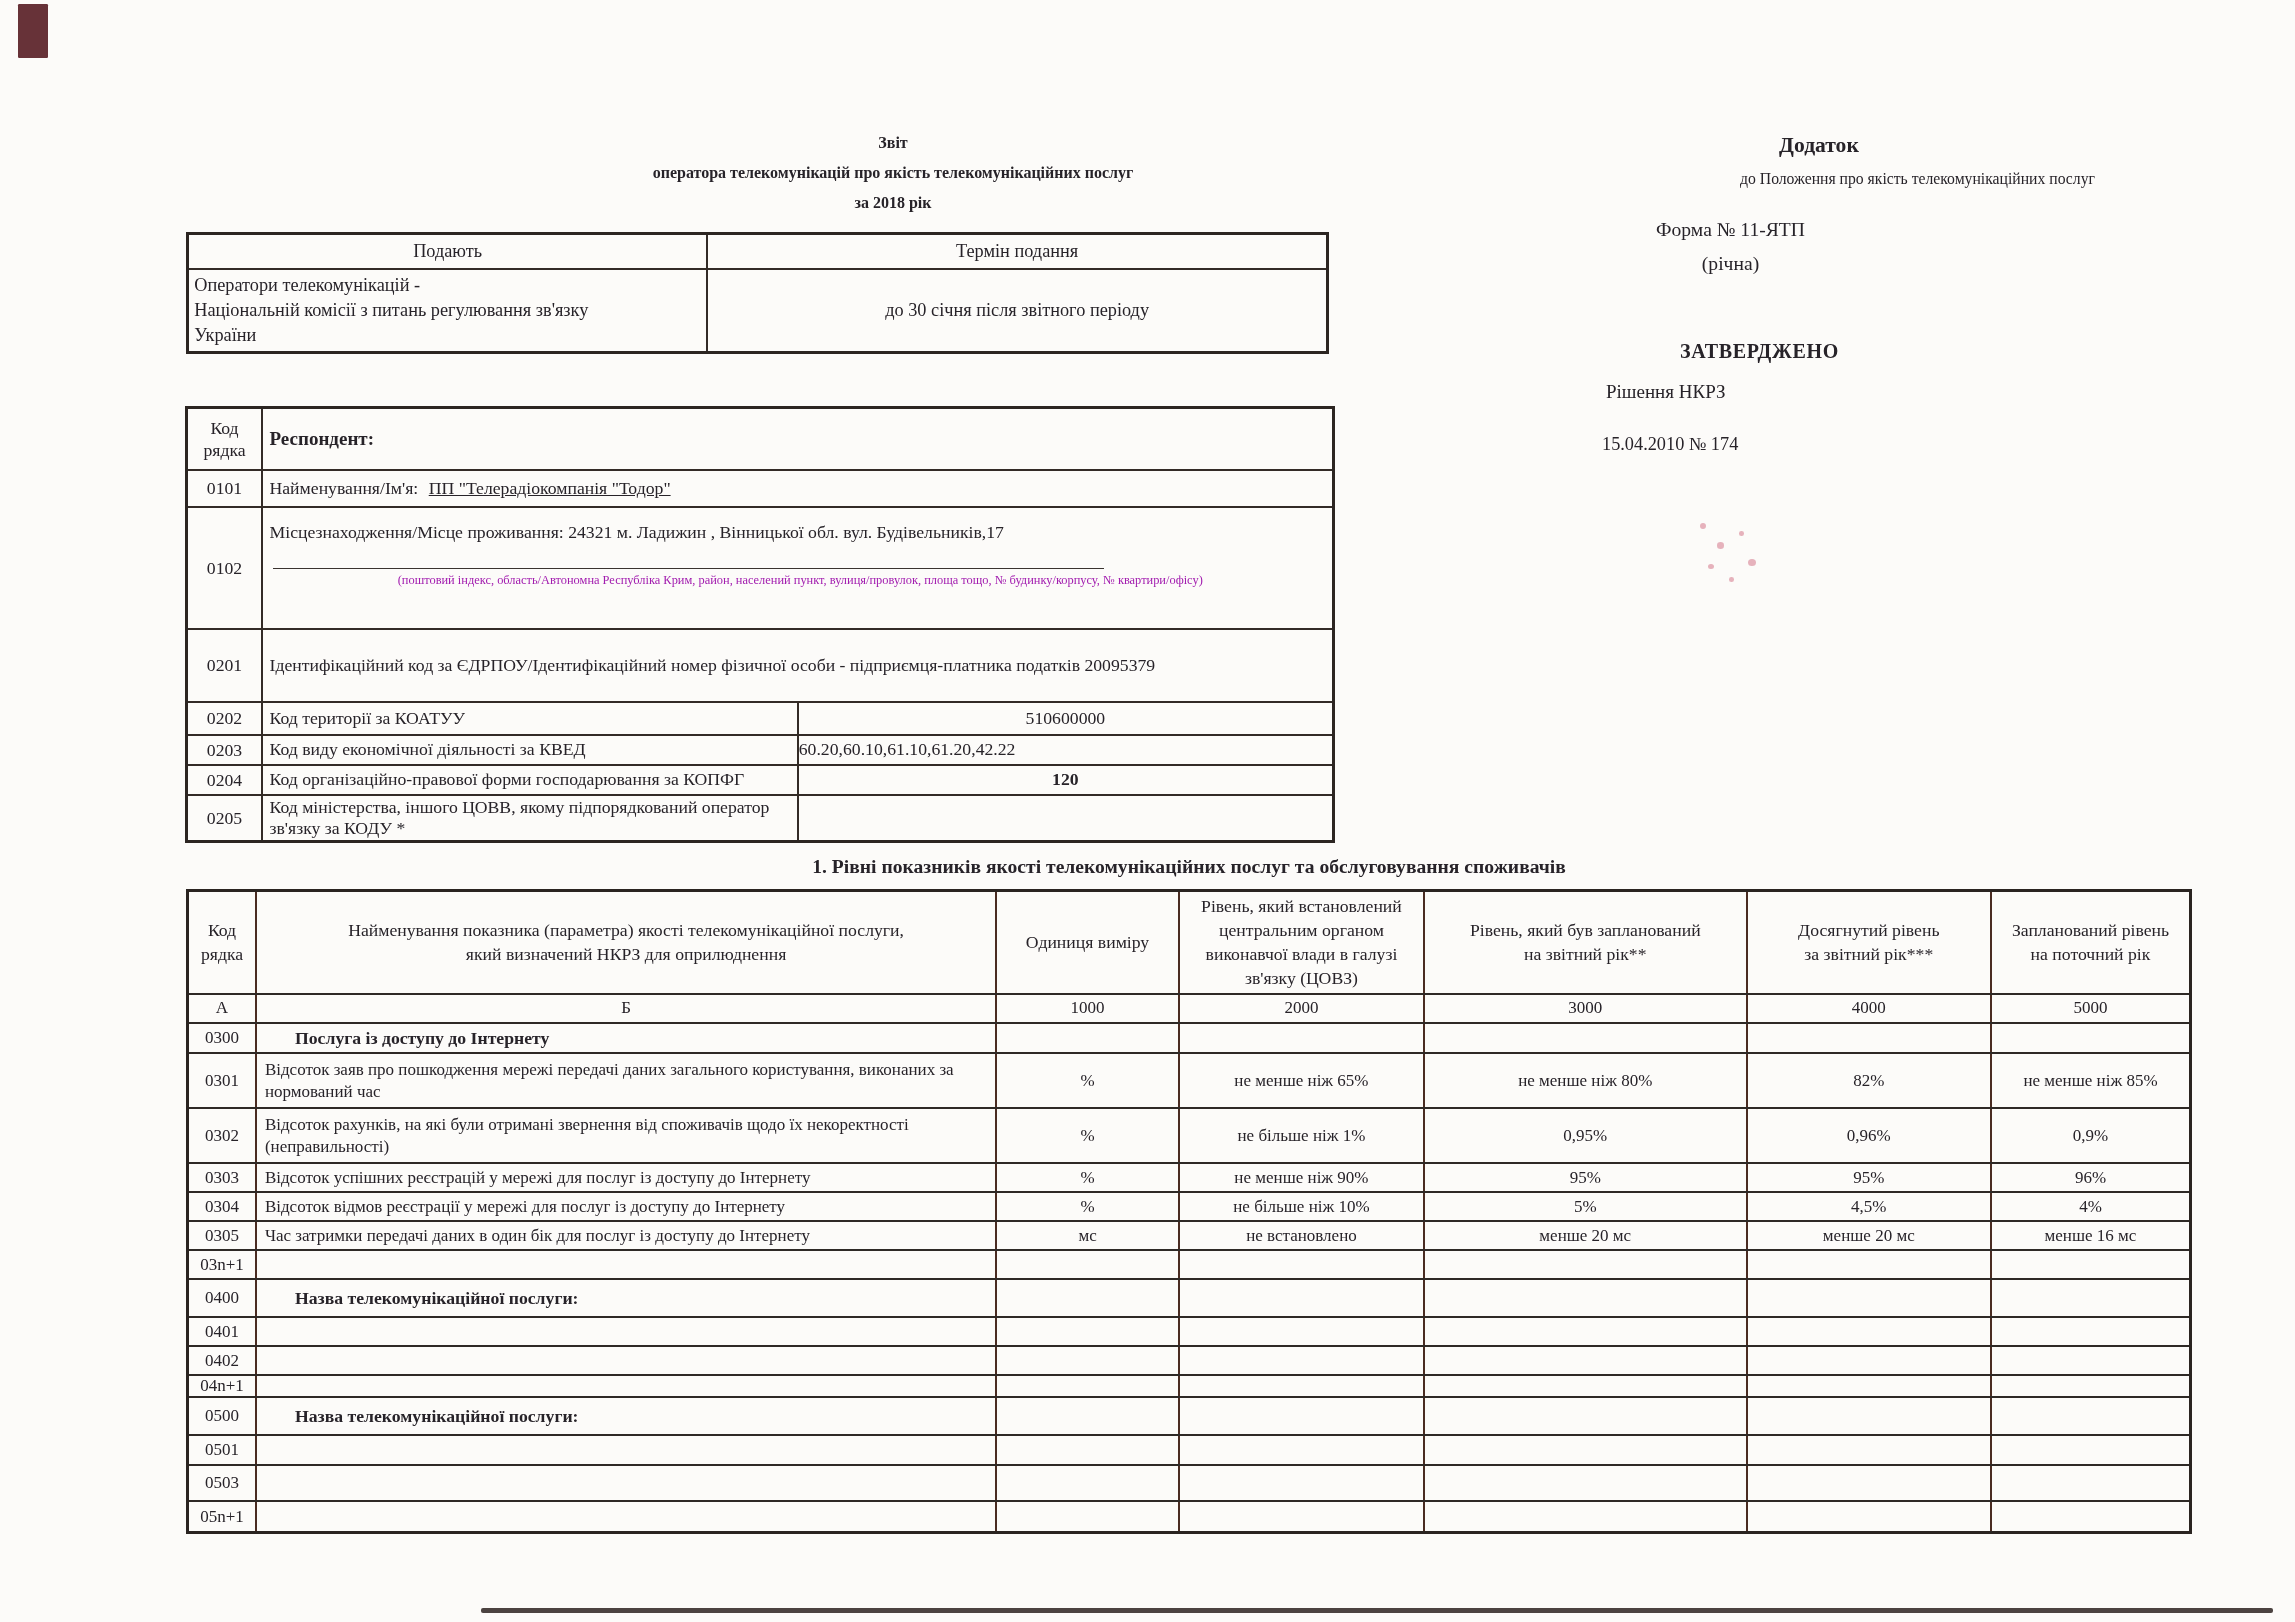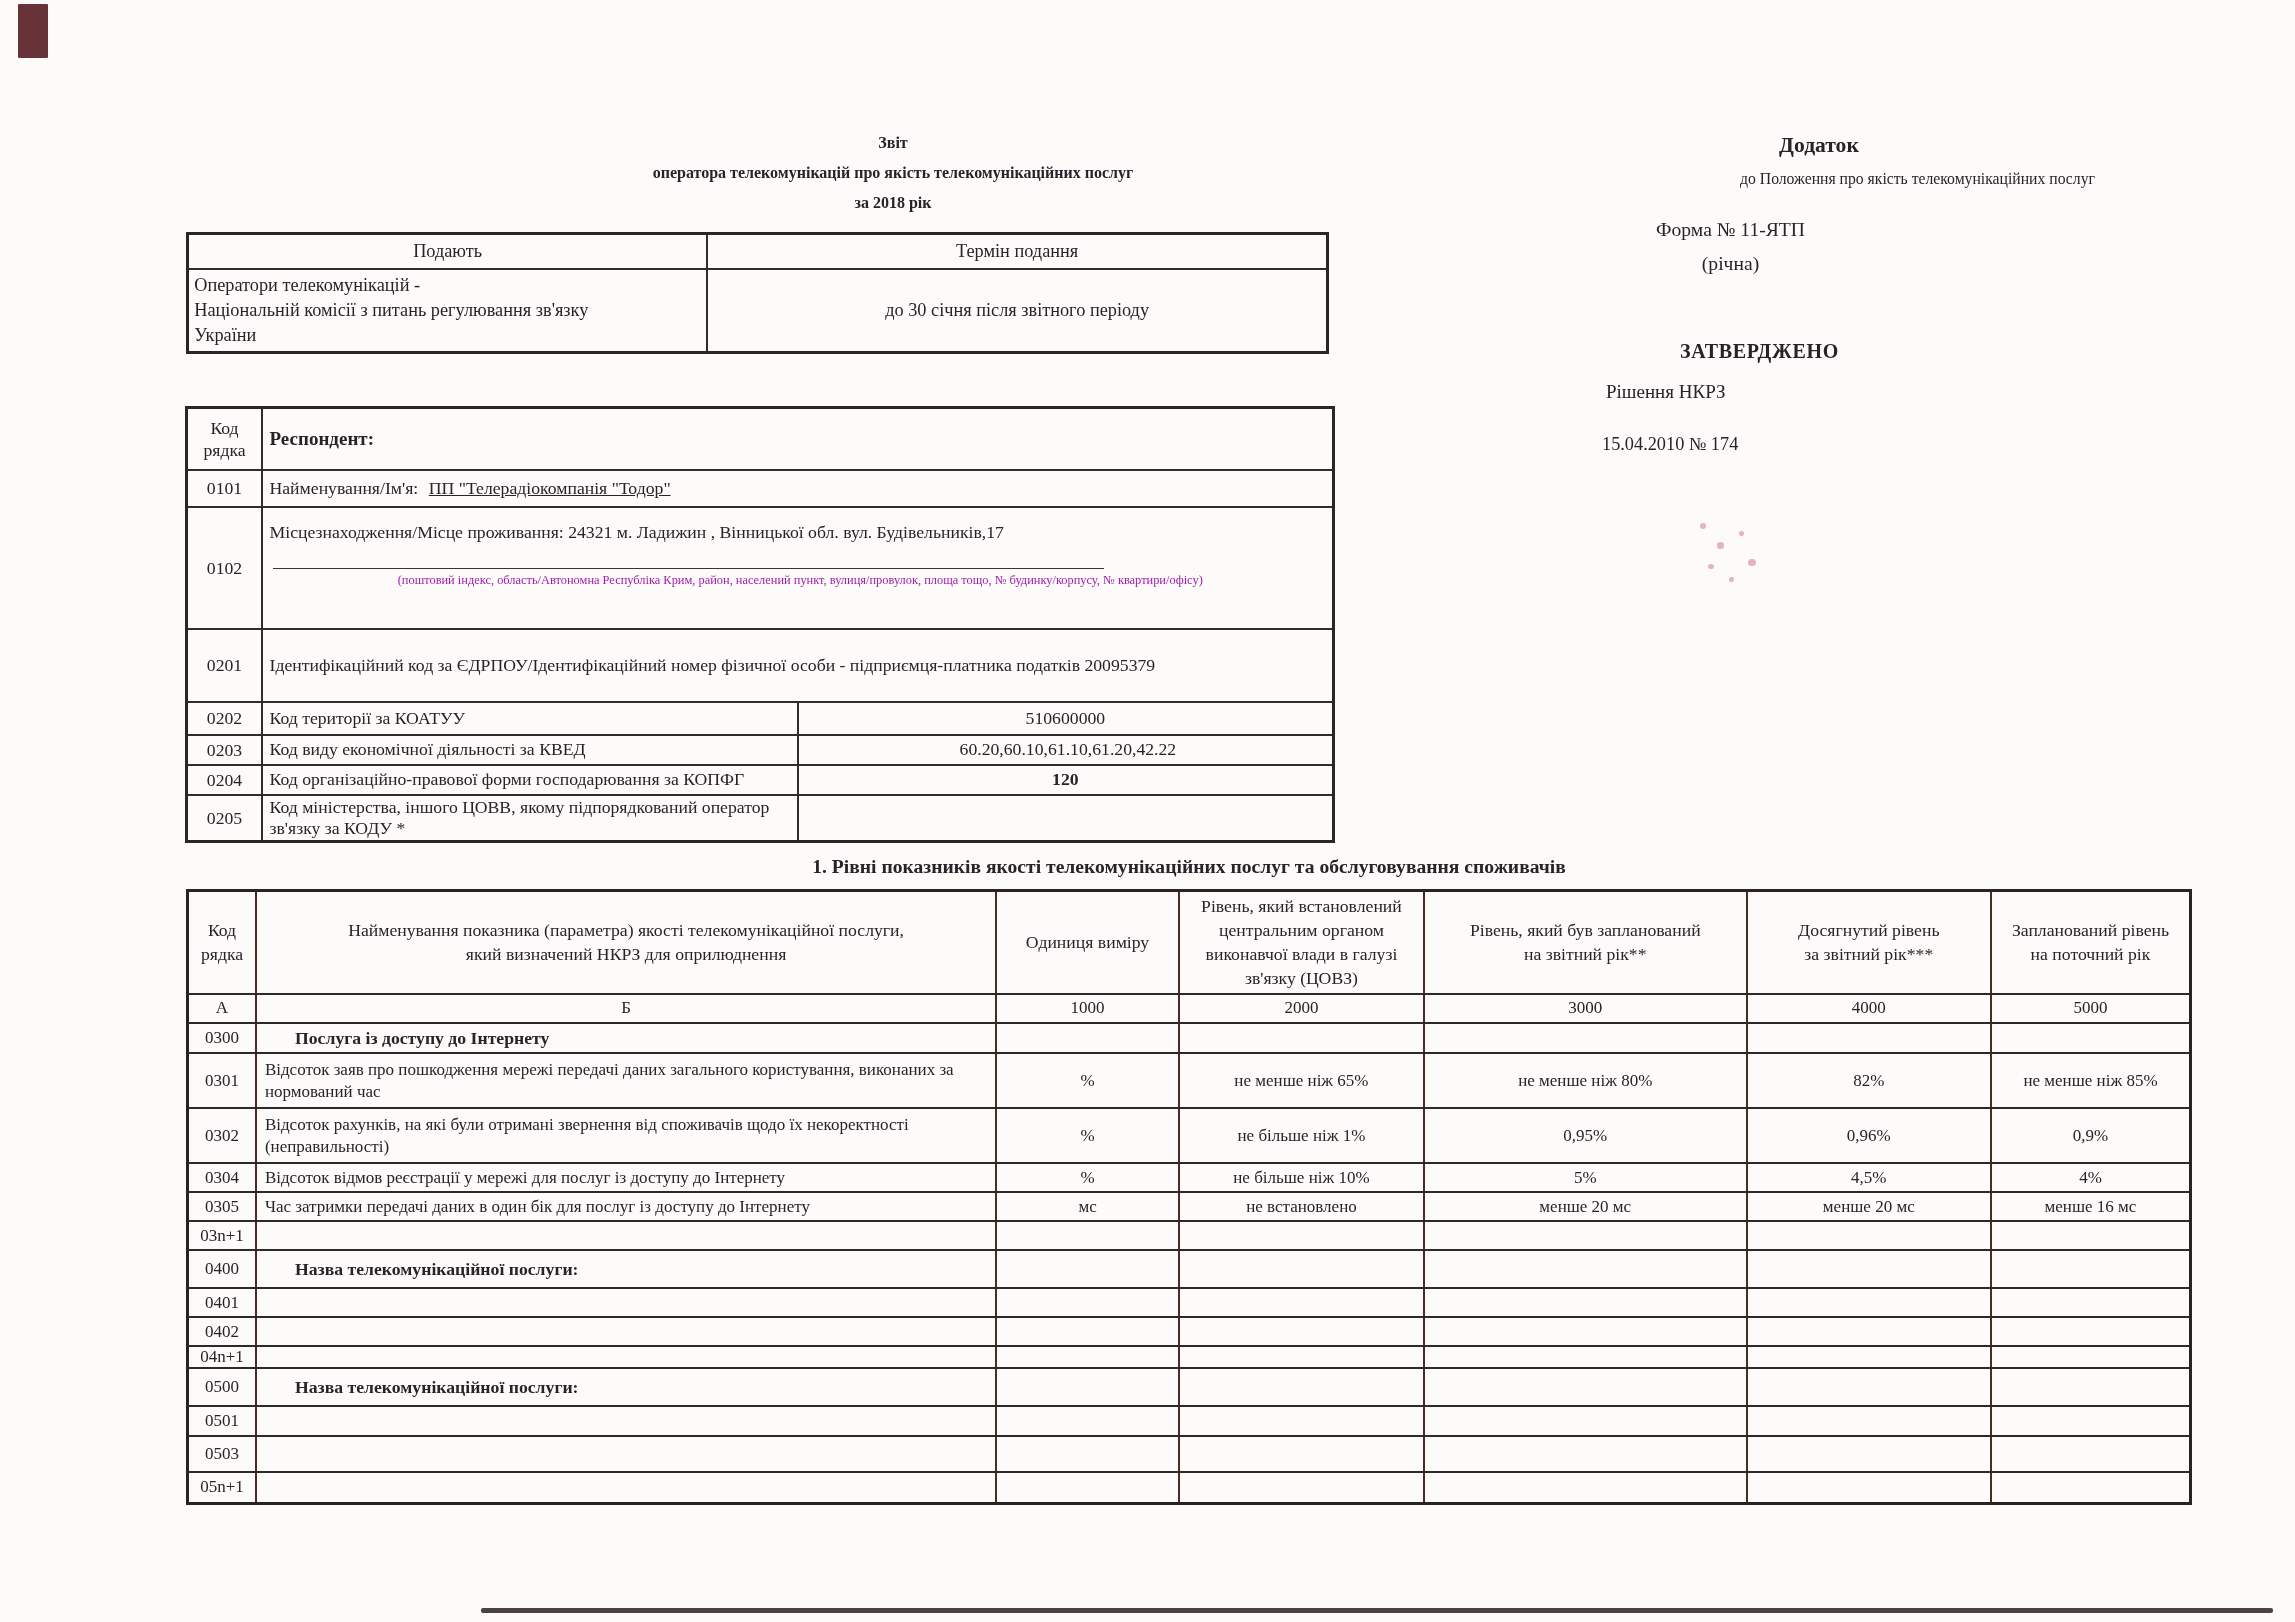--- a/index.html
+++ b/index.html
@@ -134,21 +134,21 @@
         <td class="lbl" colspan="2">Ідентифікаційний код за ЄДРПОУ/Ідентифікаційний номер фізичної особи - підприємця-платника податків 20095379</td>
       </tr>
       <tr style="height:33px;">
         <td class="code">0202</td>
         <td class="lbl">Код території за КОАТУУ</td>
         <td class="val">510600000</td>
       </tr>
       <tr style="height:30px;">
         <td class="code">0203</td>
         <td class="lbl">Код виду економічної діяльності за КВЕД</td>
-        <td class="val" style="text-align:center;padding-left:6px;">60.20,60.10,61.10,61.20,42.22</td>
+        <td class="val" style="text-align:left;padding-left:0;">60.20,60.10,61.10,61.20,42.22</td>
       </tr>
       <tr style="height:30px;">
         <td class="code">0204</td>
         <td class="lbl">Код організаційно-правової форми господарювання за КОПФГ</td>
         <td class="val b">120</td>
       </tr>
       <tr style="height:31px;">
         <td class="code">0205</td>
         <td class="lbl">Код міністерства, іншого ЦОВВ, якому підпорядкований оператор зв'язку за КОДУ *</td>
         <td class="val"></td>
@@ -218,20 +218,29 @@
       </tr>
       <tr style="height:55px;">
         <td>0302</td>
         <td class="name">Відсоток рахунків, на які були отримані звернення від споживачів щодо їх некоректності (неправильності)</td>
         <td>%</td>
         <td>не більше ніж 1%</td>
         <td>0,95%</td>
         <td>0,96%</td>
         <td>0,9%</td>
       </tr>
+      <tr style="height:29.4px;">
+        <td>0303</td>
+        <td class="name">Відсоток успішних реєстрацій у мережі для послуг із доступу до Інтернету</td>
+        <td>%</td>
+        <td>не менше ніж 90%</td>
+        <td>95%</td>
+        <td>95%</td>
+        <td>96%</td>
+      </tr>
       <tr style="height:29px;">
         <td>0304</td>
         <td class="name">Відсоток відмов реєстрації у мережі для послуг із доступу до Інтернету</td>
         <td>%</td>
         <td>не більше ніж 10%</td>
         <td>5%</td>
         <td>4,5%</td>
         <td>4%</td>
       </tr>
       <tr style="height:29px;">

